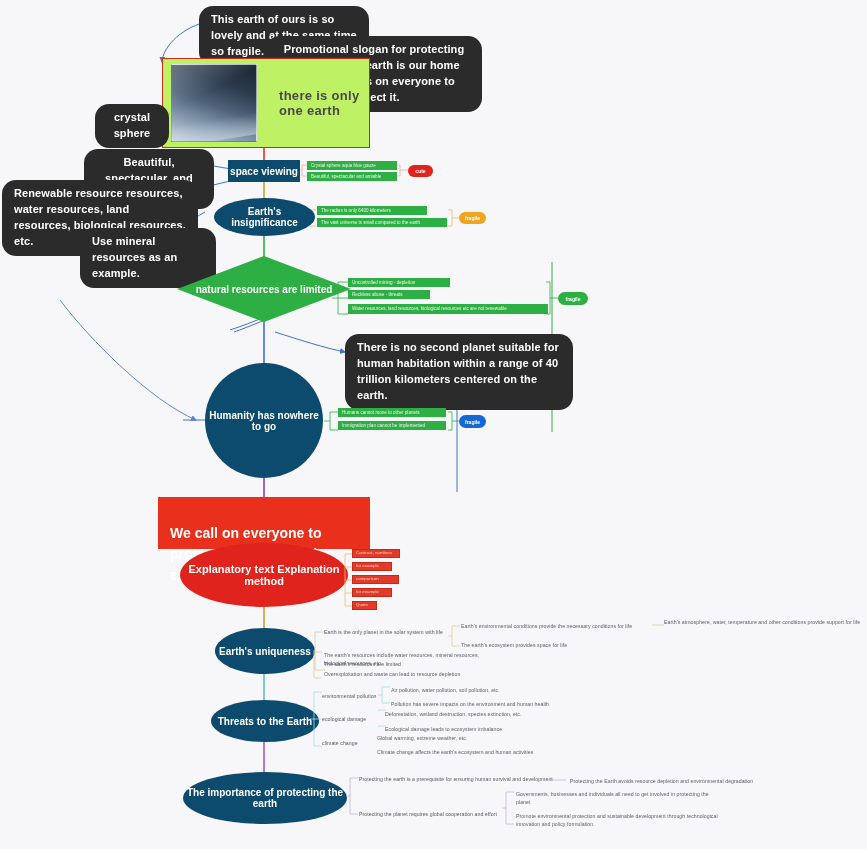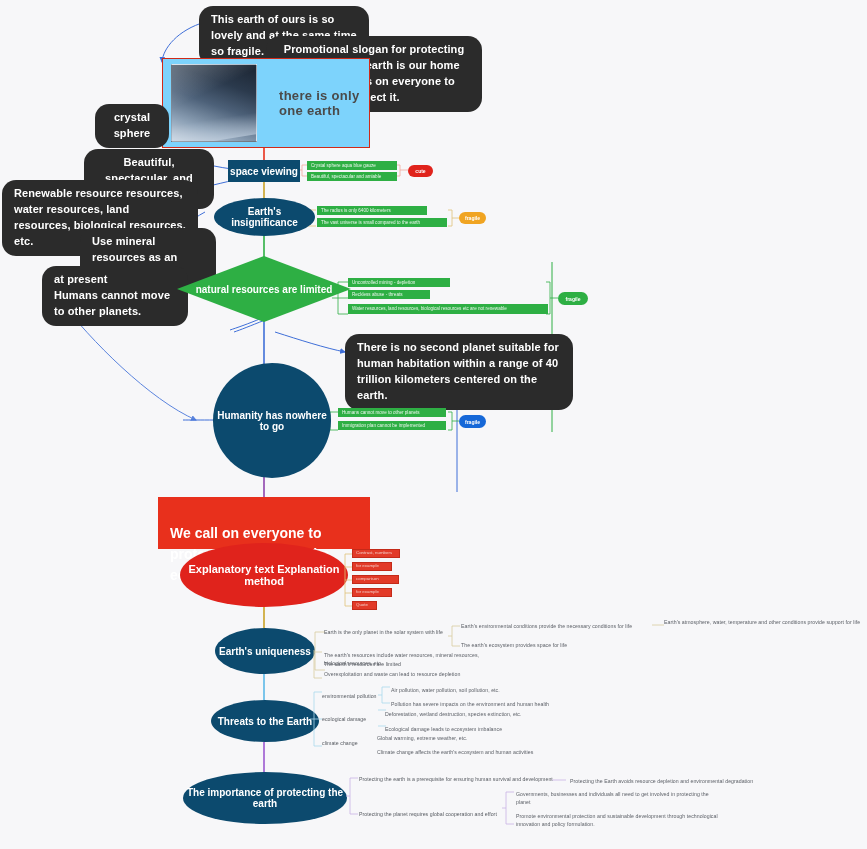--- a/index.html
+++ b/index.html
@@ -17,21 +17,21 @@
 
   
   .dark{
     background:#2b2b2b;color:#fff;border-radius:14px;
     font-size:11px;font-weight:bold;line-height:1.45;
     padding:6px 12px;letter-spacing:.1px;
   }
 
   
   .redbox{
-    background:#7dd3fc;border:1px solid #d02a18;
+    background:#bef264;border:1px solid #d02a18;
     display:flex;align-items:center;
   }
   .redbox .thumb{
     width:84px;height:76px;margin:8px;flex:0 0 auto;
     border:1px solid rgba(255,255,255,.35);
     background:
       linear-gradient(155deg, rgba(255,255,255,.30) 0%, rgba(255,255,255,0) 38%),
       linear-gradient(20deg, #cfd9e4 0%, #8fa3b8 22%, #4d6179 48%, #2b3a4d 72%, #1b2431 100%);
     position:relative;overflow:hidden;
   }
@@ -58,21 +58,21 @@
   .redbanner{
     background:#e8301c;color:#ffffff;
     font-size:14px;font-weight:bold;line-height:1.5;
     padding:26px 12px;box-sizing:border-box;
   }
 
   
   .green{background:#0c4a6e;color:#fff;font-weight:bold;display:flex;align-items:center;justify-content:center;text-align:center;}
   .g-rect{font-size:10px;}
   .g-ellipse{border-radius:50%;font-size:10px;}
-  .g-circle{border-radius:50%;font-size:10px;margin-left:8px;}
+  .g-circle{border-radius:50%;font-size:10px;}
   .diamond{
     background:#2eaf44;position:absolute;
     clip-path:polygon(50% 0,100% 50%,50% 100%,0 50%);
     display:flex;align-items:center;justify-content:center;
     color:#fff;font-weight:bold;font-size:10px;
   }
   .redellipse{
     background:#e0231c;border-radius:50%;color:#fff;font-weight:bold;font-size:11px;
     display:flex;align-items:center;justify-content:center;text-align:center;
   }
@@ -174,22 +174,20 @@
   </div>
 
   <div class="node dark" style="left:95px;top:104px;width:74px;text-align:center;">crystal sphere</div>
 
   <div class="node dark" style="left:84px;top:149px;width:130px;text-align:center;">Beautiful, spectacular, and extreme.</div>
 
   <div class="node dark" style="left:2px;top:180px;width:196px;">Renewable resource resources, water resources, land resources, biological resources, etc.</div>
 
   <div class="node dark" style="left:80px;top:228px;width:136px;text-align:left;">Use mineral resources as an example.</div>
 
-  <div class="node dark" style="left:42px;top:266px;width:146px;white-space:pre-line;">at present
-Humans cannot move to other planets.</div>
 
   <div class="node dark" style="left:345px;top:334px;width:228px;">There is no second planet suitable for human habitation within a range of 40 trillion kilometers centered on the earth.</div>
 
   <div class="node green g-rect" style="left:228px;top:160px;width:72px;height:22px;">space viewing</div>
   <div class="node chip" style="left:307px;top:161px;width:90px;height:9px;">Crystal sphere aqua blue gauze</div>
   <div class="node chip" style="left:307px;top:172px;width:90px;height:9px;">Beautiful, spectacular and amiable</div>
   <div class="node badge red" style="left:408px;top:165px;width:25px;height:12px;">cute</div>
 
   <div class="node green g-ellipse" style="left:214px;top:198px;width:101px;height:38px;">Earth's insignificance</div>
   <div class="node chip" style="left:317px;top:206px;width:110px;height:9px;">The radius is only 6400 kilometers</div>

